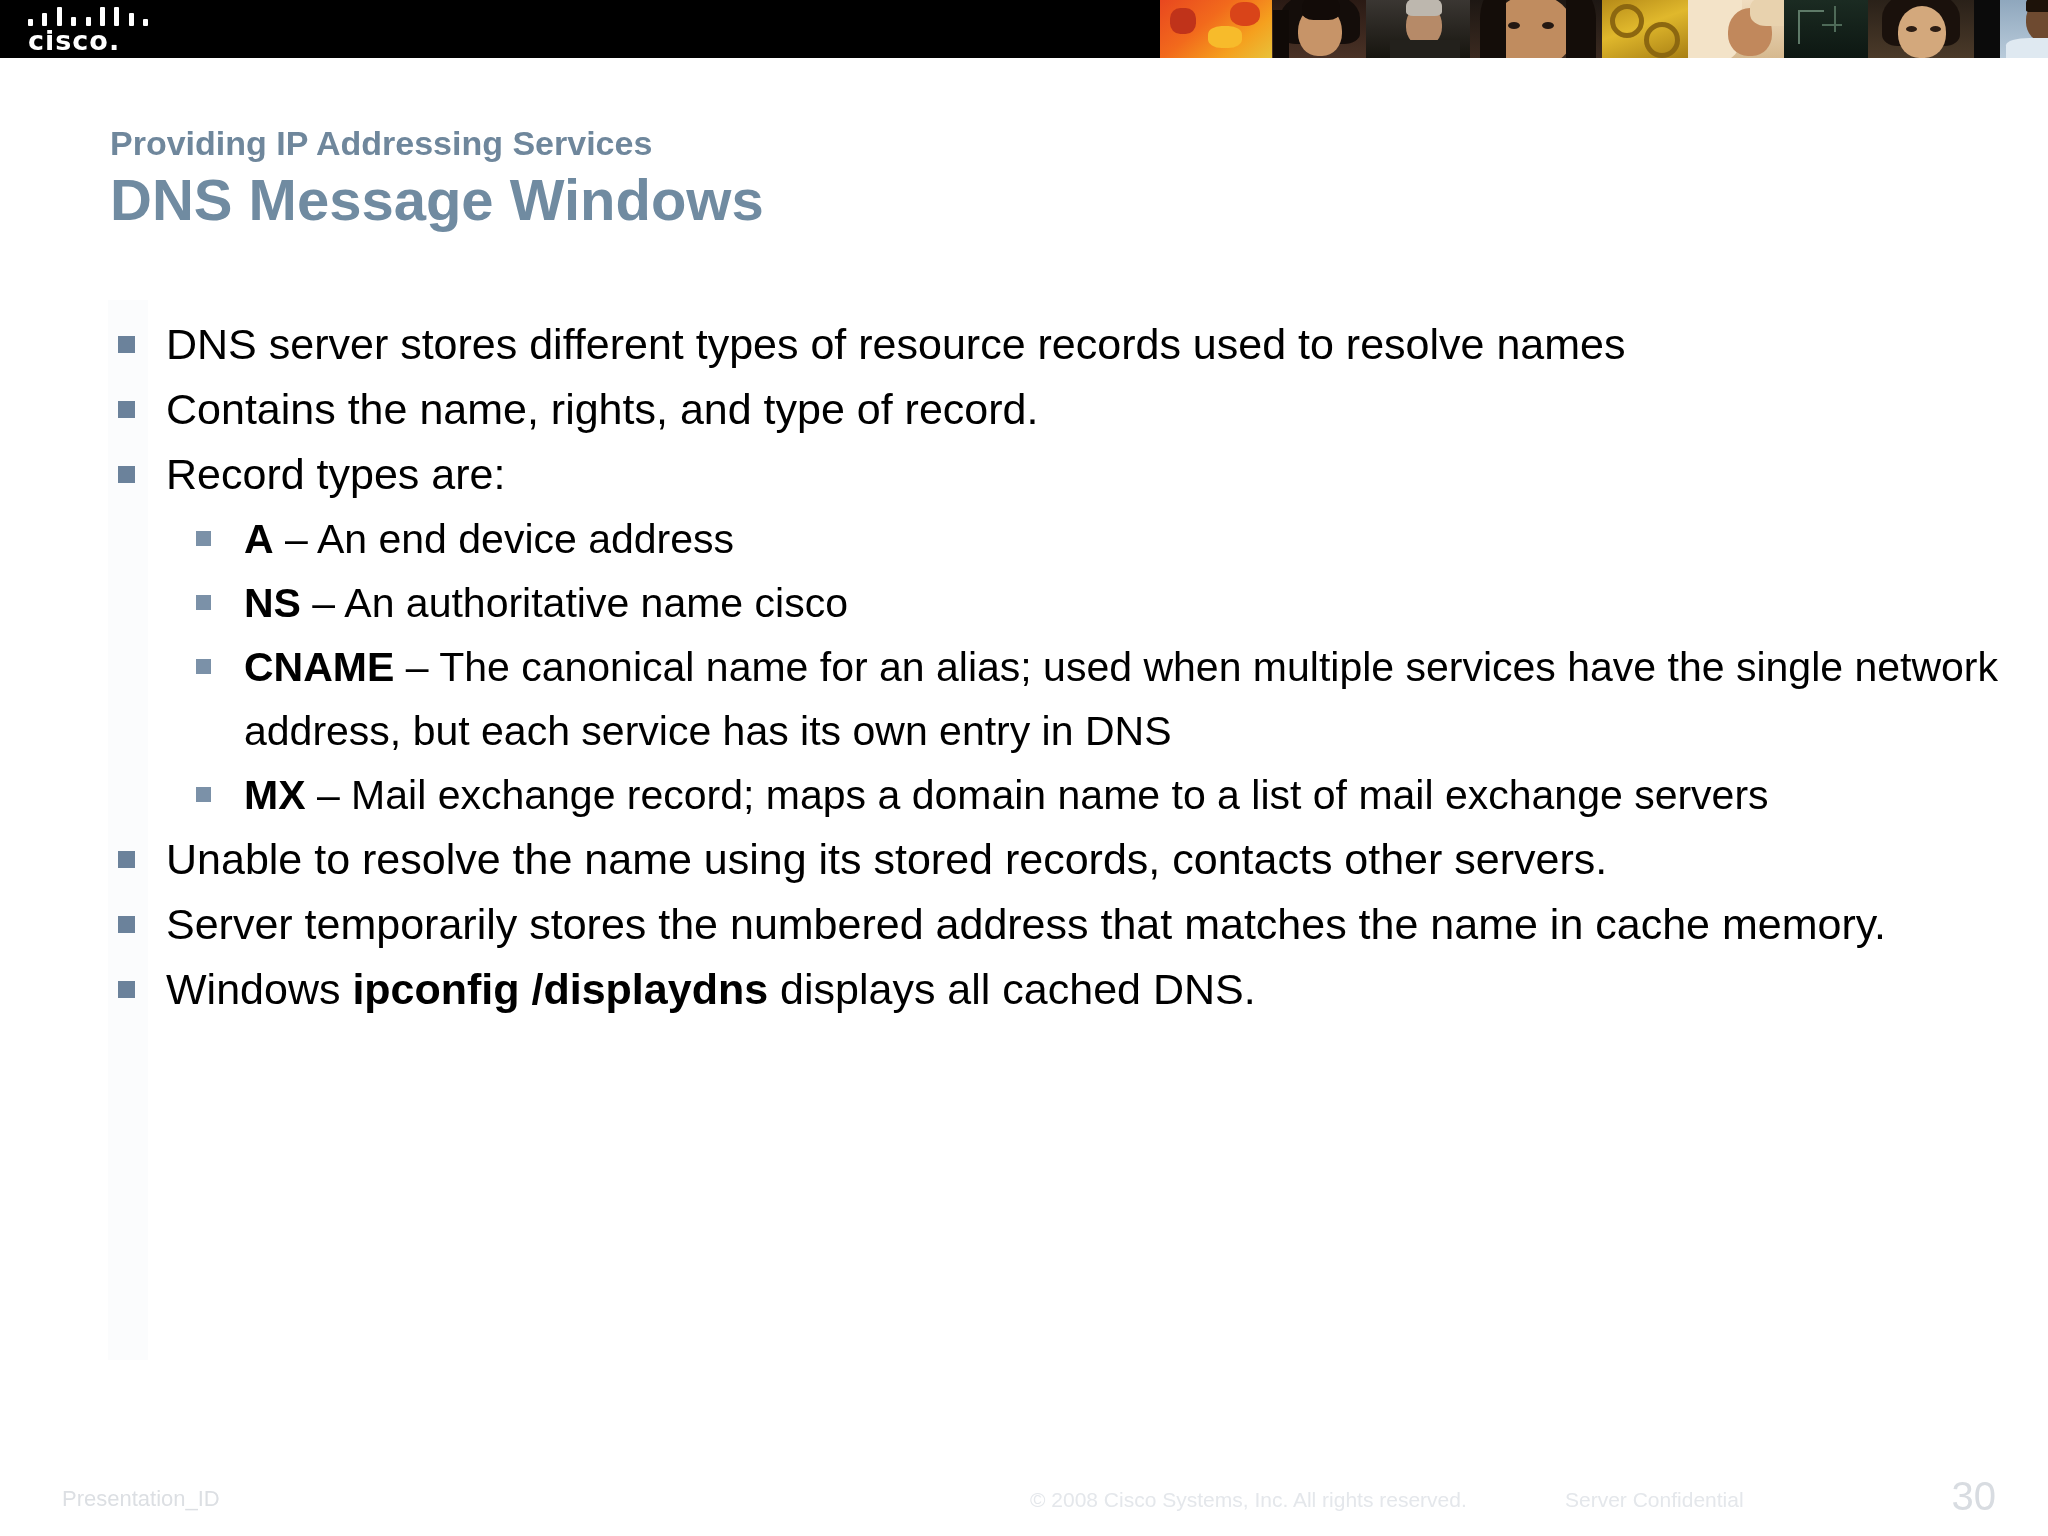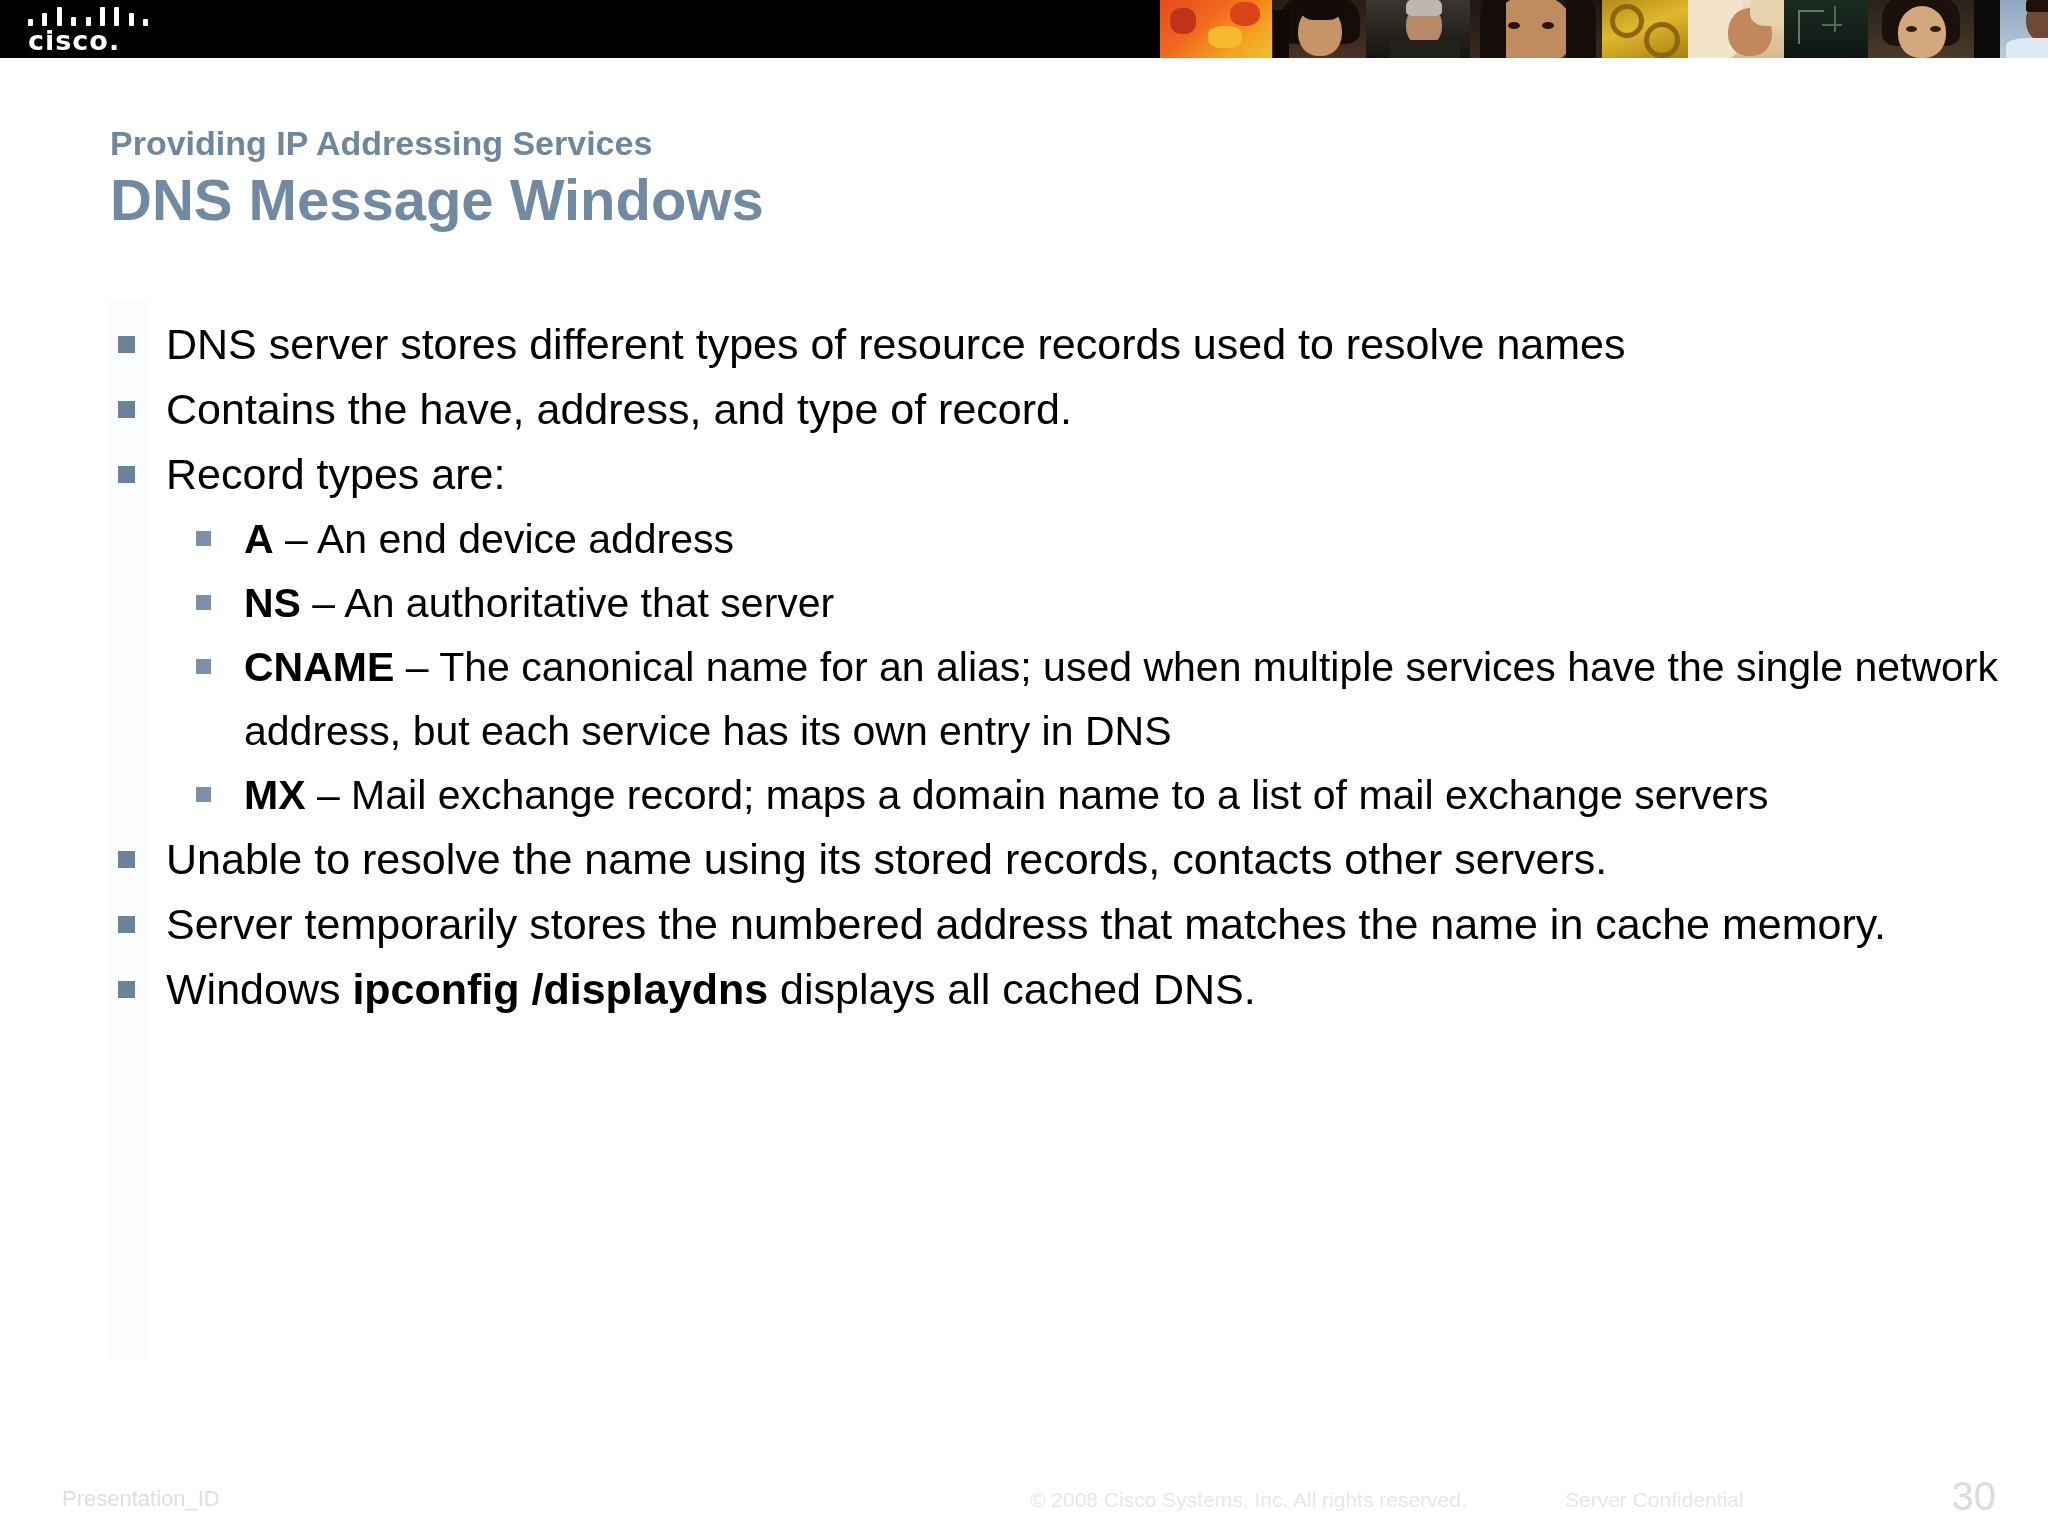--- a/index.html
+++ b/index.html
@@ -302,38 +302,38 @@
 
 <div id="body-list">
 
   <div class="l1">
     <span class="sq"></span>
     <span>DNS server stores different types of resource records used to resolve names</span>
   </div>
 
   <div class="l1">
     <span class="sq"></span>
-    <span>Contains the have, address, and type of record.</span>
+    <span>Contains the name, rights, and type of record.</span>
   </div>
 
   <div class="l1">
     <span class="sq"></span>
     <span>Record types are:</span>
   </div>
 
   <div class="sublist">
 
     <div class="l2">
       <span class="sq"></span>
       <span class="bold">A</span><span> – </span><span>An end device address</span>
     </div>
 
     <div class="l2">
       <span class="sq"></span>
-      <span class="bold">NS</span><span> – </span><span>An authoritative that server</span>
+      <span class="bold">NS</span><span> – </span><span>An authoritative name cisco</span>
     </div>
 
     <div class="l2">
       <span class="sq"></span>
       <span class="bold">CNAME</span><span> – </span><span>The canonical name for an alias; used when multiple services have the single network address, but each service has its own entry in DNS</span>
     </div>
 
     <div class="l2">
       <span class="sq"></span>
       <span class="bold">MX</span><span> – </span><span>Mail exchange record; maps a domain name to a list of mail exchange servers</span>

